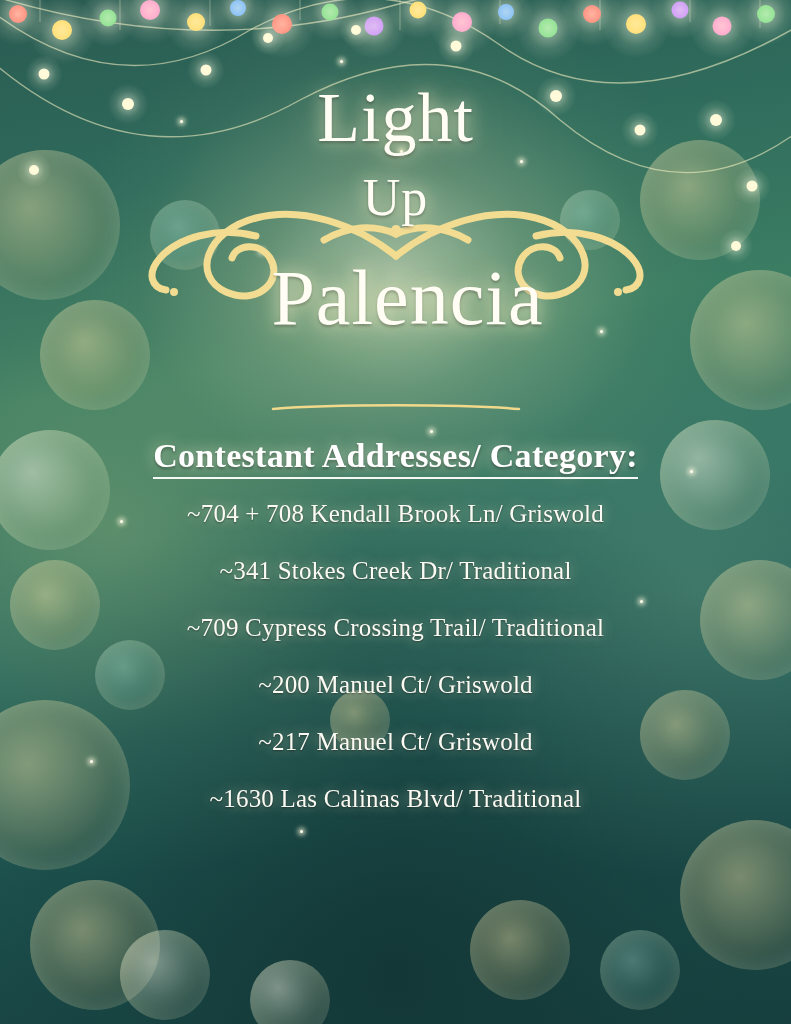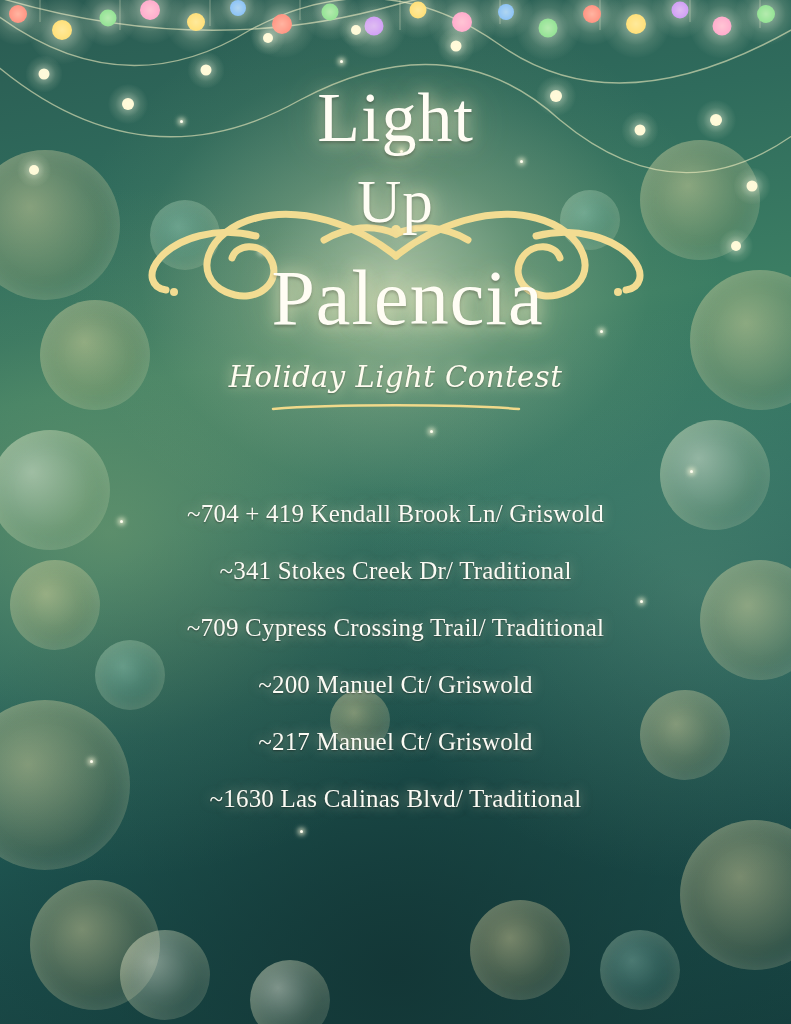--- a/index.html
+++ b/index.html
@@ -78,21 +78,21 @@
 
   .title {
     color: #fffdf4;
     font-family: "Liberation Serif", serif;
     font-weight: 400;
     letter-spacing: 1px;
     text-shadow: 0 0 18px rgba(255,248,205,0.75), 0 0 42px rgba(255,240,170,0.45), 0 2px 3px rgba(0,0,0,0.35);
     line-height: 0.92;
   }
   .title-1 { position:absolute; top: 86px;  left: 0; right: 0; font-size: 70px; }
-  .title-2 { position:absolute; top: 174px; left: 0; right: 0; font-size: 61px; }
+  .title-2 { position:absolute; top: 174px; left: 0; right: 0; font-size: 52px; }
   .title-3 { position:absolute; top: 262px; left: 0; right: 0; font-size: 78px; margin-left: 24px; }
 
   .flourish {
     position: absolute;
     top: 196px;
     left: 50%;
     transform: translateX(-50%);
     width: 620px;
     height: 120px;
   }
@@ -255,28 +255,30 @@
         <circle cx="310" cy="34" r="5"></circle>
         <circle cx="88" cy="96" r="4"></circle>
         <circle cx="532" cy="96" r="4"></circle>
       </g>
     </svg>
 
     <div class="title title-1">Light</div>
     <div class="title title-2">Up</div>
     <div class="title title-3">Palencia</div>
 
-    <div class="subtitle">Holiday Light Contest</div>
     <svg class="subtitle-rule" viewBox="0 0 250 7">
       <path d="M2 5 C 60 0, 190 0, 248 5" fill="none" stroke="#f0d98a" stroke-width="2.5" stroke-linecap="round"></path>
     </svg>
 
+    <div class="section-heading">
+      <span>Contestant Addresses/ Category:</span>
+    </div>
 
     <div class="entries">
-      <div class="entry">~704 + 419 Kendall Brook Ln/ Griswold</div>
+      <div class="entry">~704 + 708 Kendall Brook Ln/ Griswold</div>
       <div class="entry">~341 Stokes Creek Dr/ Traditional</div>
       <div class="entry">~709 Cypress Crossing Trail/ Traditional</div>
       <div class="entry">~200 Manuel Ct/ Griswold</div>
       <div class="entry">~217 Manuel Ct/ Griswold</div>
       <div class="entry">~1630 Las Calinas Blvd/ Traditional</div>
     </div>
 
   </div>
 </div>
 

